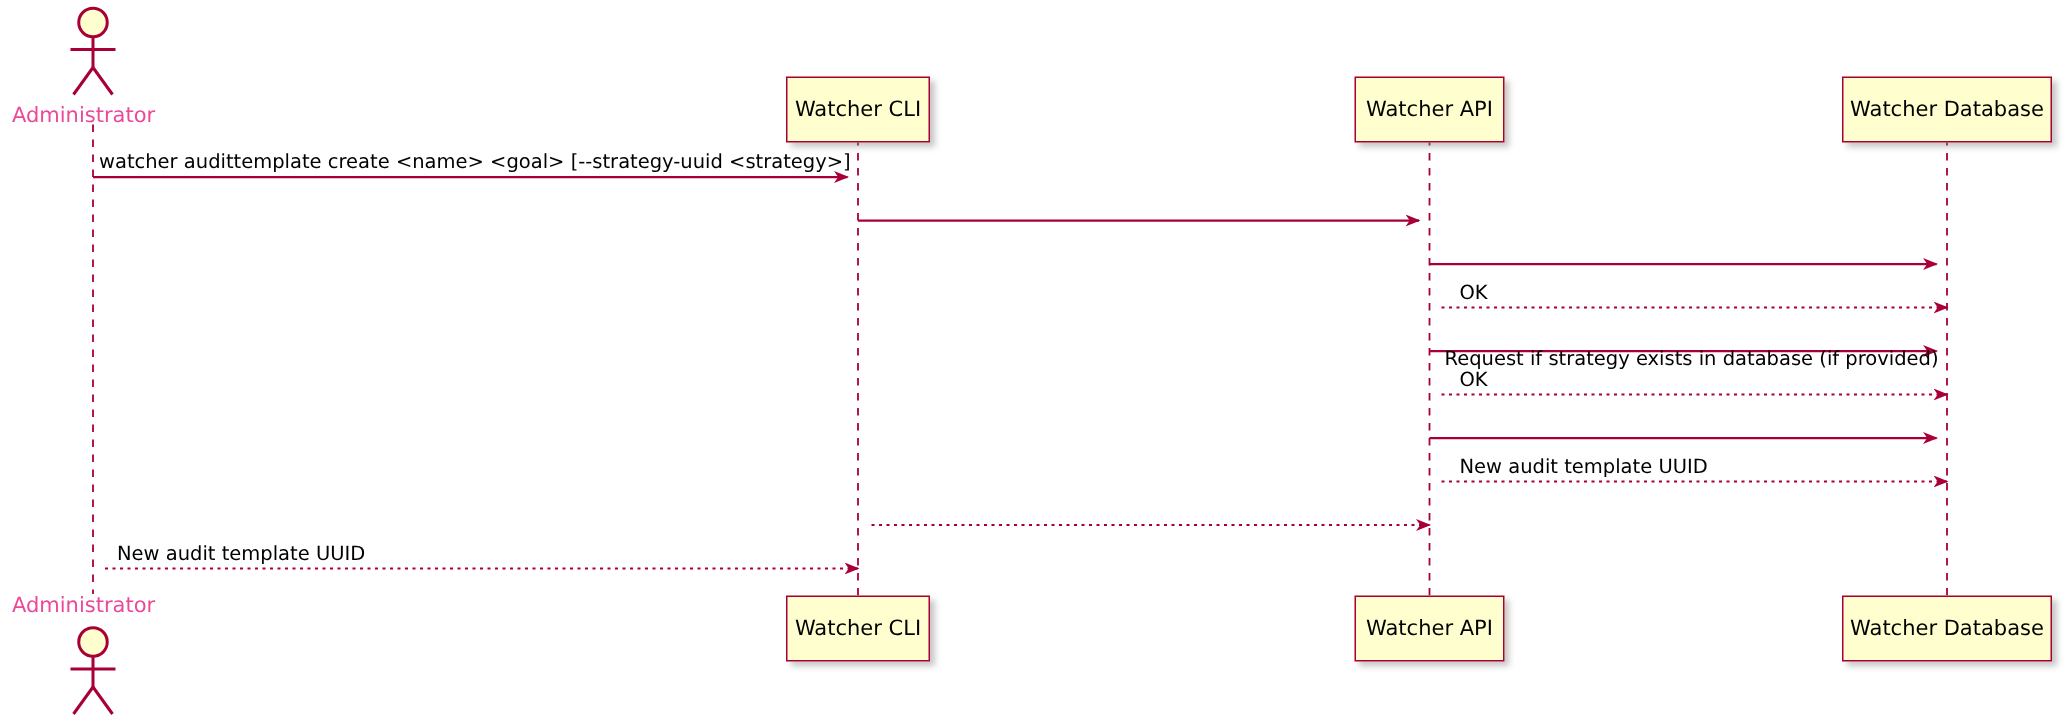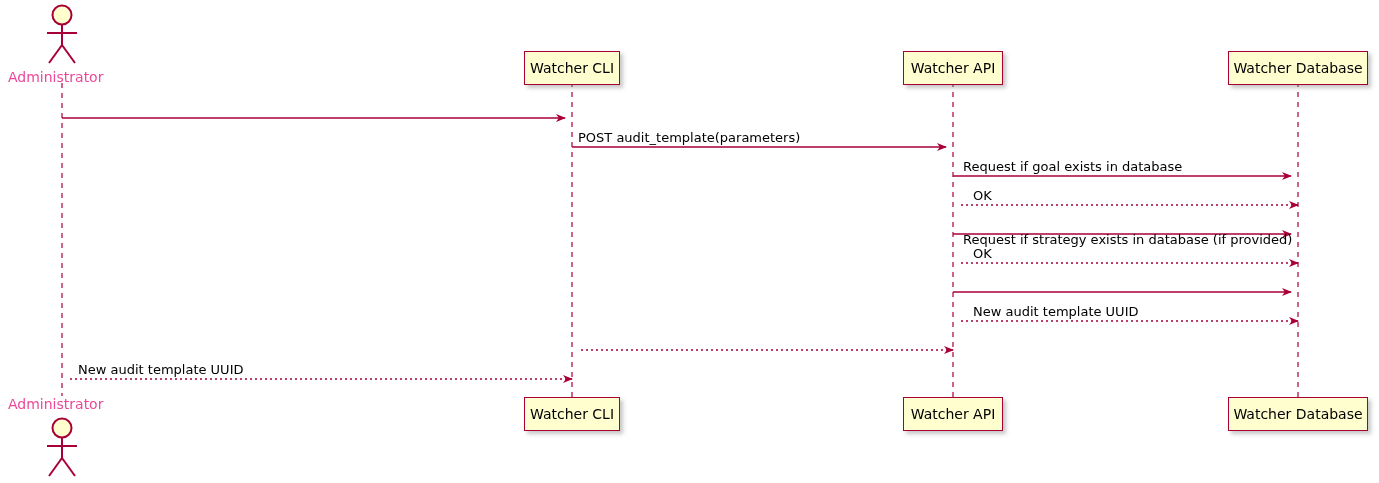--- a/index.html
+++ b/index.html
@@ -38,21 +38,21 @@
   .participant-box {
     position: absolute;
     background: #FEFECE;
     border: 1.5px solid #A80036;
     border-radius: 0px;
     box-shadow: 3px 3px 4px rgba(130,130,130,0.45);
     display: flex;
     align-items: center;
     justify-content: center;
     box-sizing: border-box;
-    height: 34px;
+    height: 44px;
   }
   .participant-box span {
     font-family: "DejaVu Sans", sans-serif;
     font-size: 14px;
     color: #000000;
     white-space: nowrap;
   }
   .actor-label {
     position: absolute;
     font-family: "DejaVu Sans", sans-serif;
@@ -145,24 +145,23 @@
   <div class="participant-box" style="left:524px; top:397px; width:96px;">
     <span>Watcher CLI</span>
   </div>
   <div class="participant-box" style="left:903px; top:397px; width:100px;">
     <span>Watcher API</span>
   </div>
   <div class="participant-box" style="left:1228px; top:397px; width:140px;">
     <span>Watcher Database</span>
   </div>
 
+  <div class="msg-label" style="left:66px; top:101px;">watcher audittemplate create &lt;name&gt; &lt;goal&gt; [--strategy-uuid &lt;strategy&gt;]</div>
 
-  <div class="msg-label" style="left:578px; top:130px;">POST audit_template(parameters)</div>
 
-  <div class="msg-label" style="left:963px; top:159px;">Request if goal exists in database</div>
 
   <div class="msg-label" style="left:973px; top:188px;">OK</div>
 
   <div class="msg-label" style="left:963px; top:232px;">Request if strategy exists in database (if provided)</div>
 
   <div class="msg-label" style="left:973px; top:246px;">OK</div>
 
 
   <div class="msg-label" style="left:973px; top:304px;">New audit template UUID</div>
 

